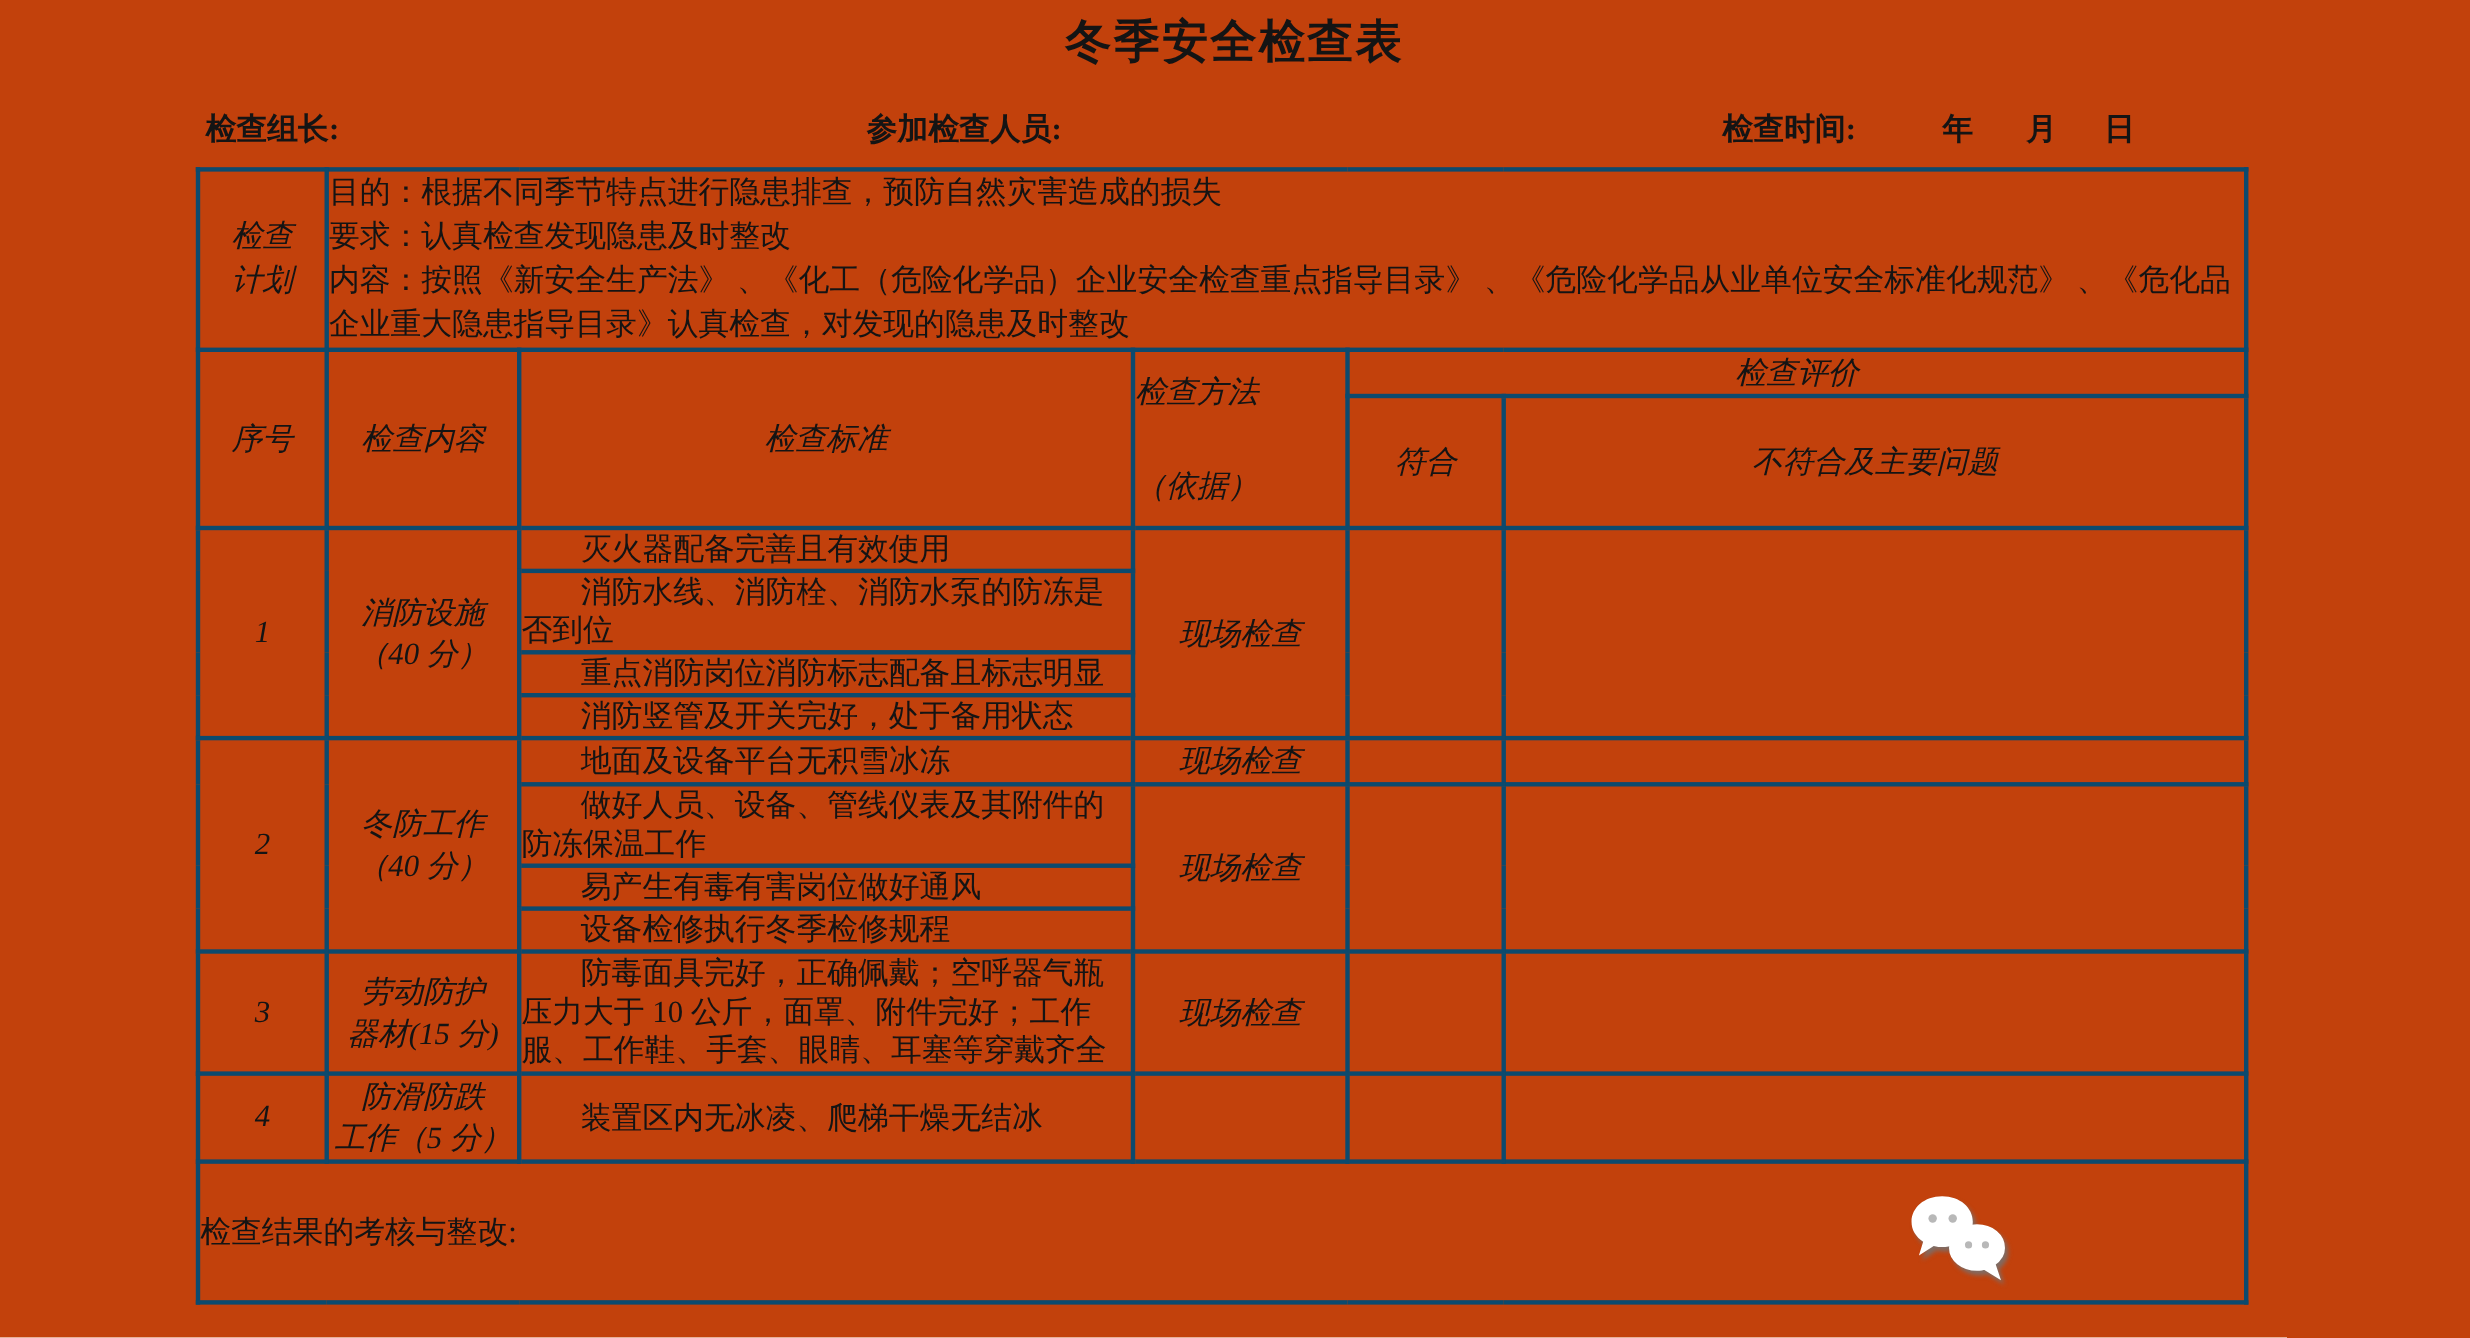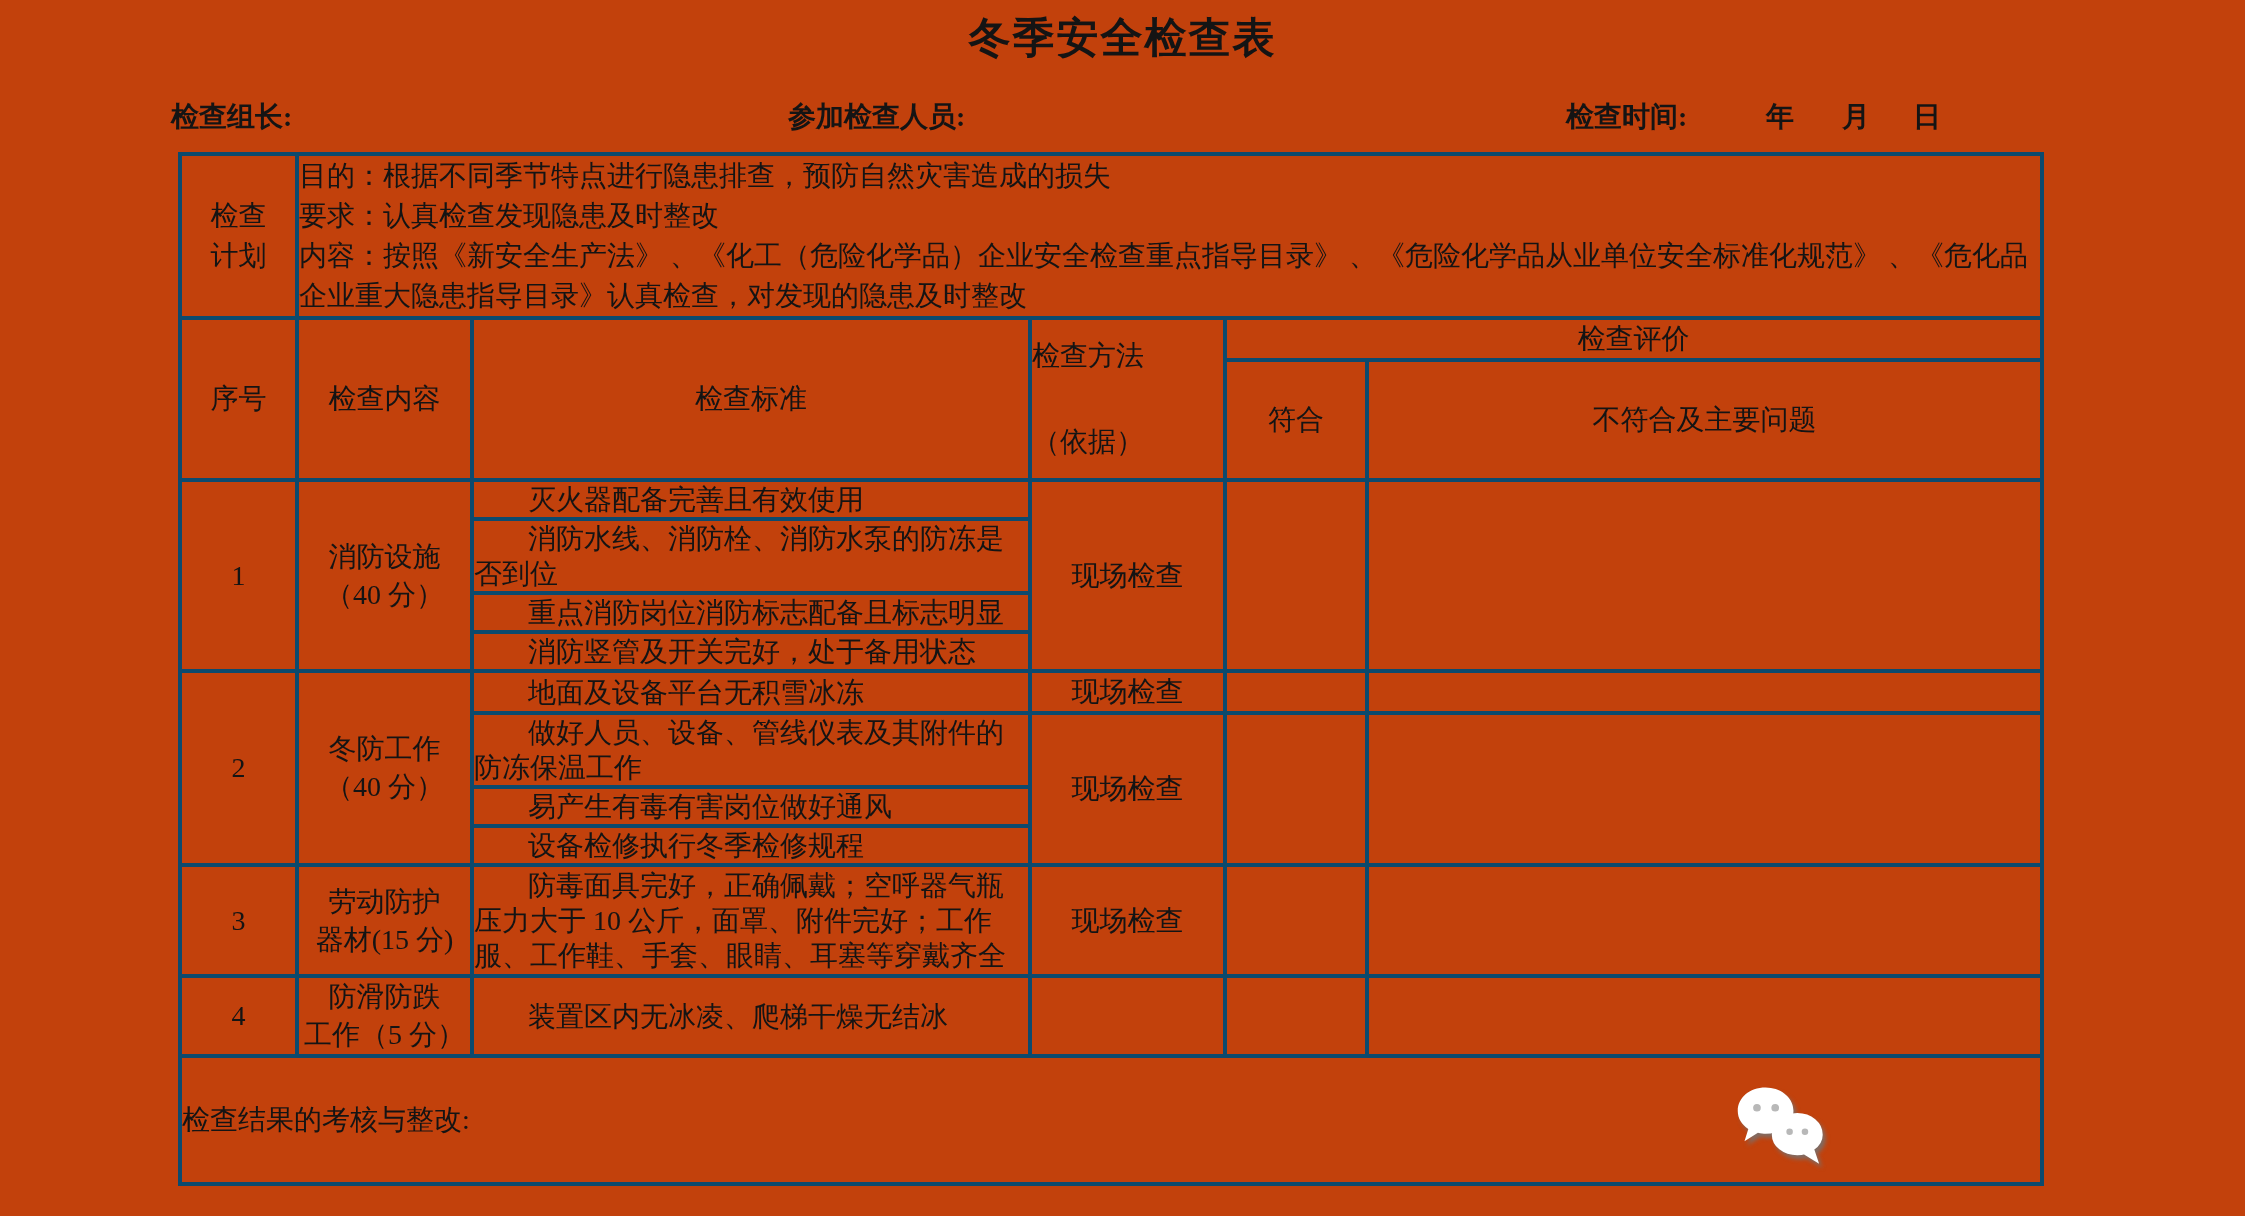--- a/index.html
+++ b/index.html
@@ -5,35 +5,35 @@
   html,body{margin:0;padding:0;background:#fff;}
   #page{position:relative;width:2245px;height:1216px;background:#c2410c;overflow:hidden;
         font-family:"Liberation Serif","DejaVu Serif",serif;color:#141414;}
 
   
   .doc-title{position:absolute;top:10px;left:0;width:100%;text-align:center;
              font-size:42px;font-weight:bold;letter-spacing:2px;}
 
   
   .info-label{position:absolute;top:98px;font-size:28px;font-weight:bold;white-space:nowrap;}
-  .lbl-leader{left:171px;}
+  .lbl-leader{left:187px;}
   .lbl-part{left:788px;}
   .lbl-time{left:1566px;}
   .lbl-year{left:1766px;}
   .lbl-month{left:1842px;}
   .lbl-day{left:1913px;}
 
   
   table.form{position:absolute;left:178px;top:152px;width:1862px;
              border-collapse:collapse;table-layout:fixed;
              border:3px solid #2b2b2b;}
   table.form td{border:4px solid #0c4a6e;padding:0;font-size:28px;
                 vertical-align:middle;overflow:hidden;}
 
-  td.center{text-align:center;}
+  td.center{text-align:center;font-style:italic;}
   td.std{font-size:27px;line-height:35px;text-align:left;padding:0 4px;}
   td.std div{text-indent:54px;}
   td.std-top{vertical-align:top;padding-top:3px;}
 
   
   tr.r-plan   {height:162px;}
   tr.r-band   {height:33px;}
   tr.r-subhead{height:120px;}
   tr.r-1a{height:39px;} tr.r-1b{height:68px;} tr.r-1c{height:38px;} tr.r-1d{height:34px;}
   tr.r-2a{height:39px;} tr.r-2b{height:68px;} tr.r-2c{height:38px;} tr.r-2d{height:36px;}

